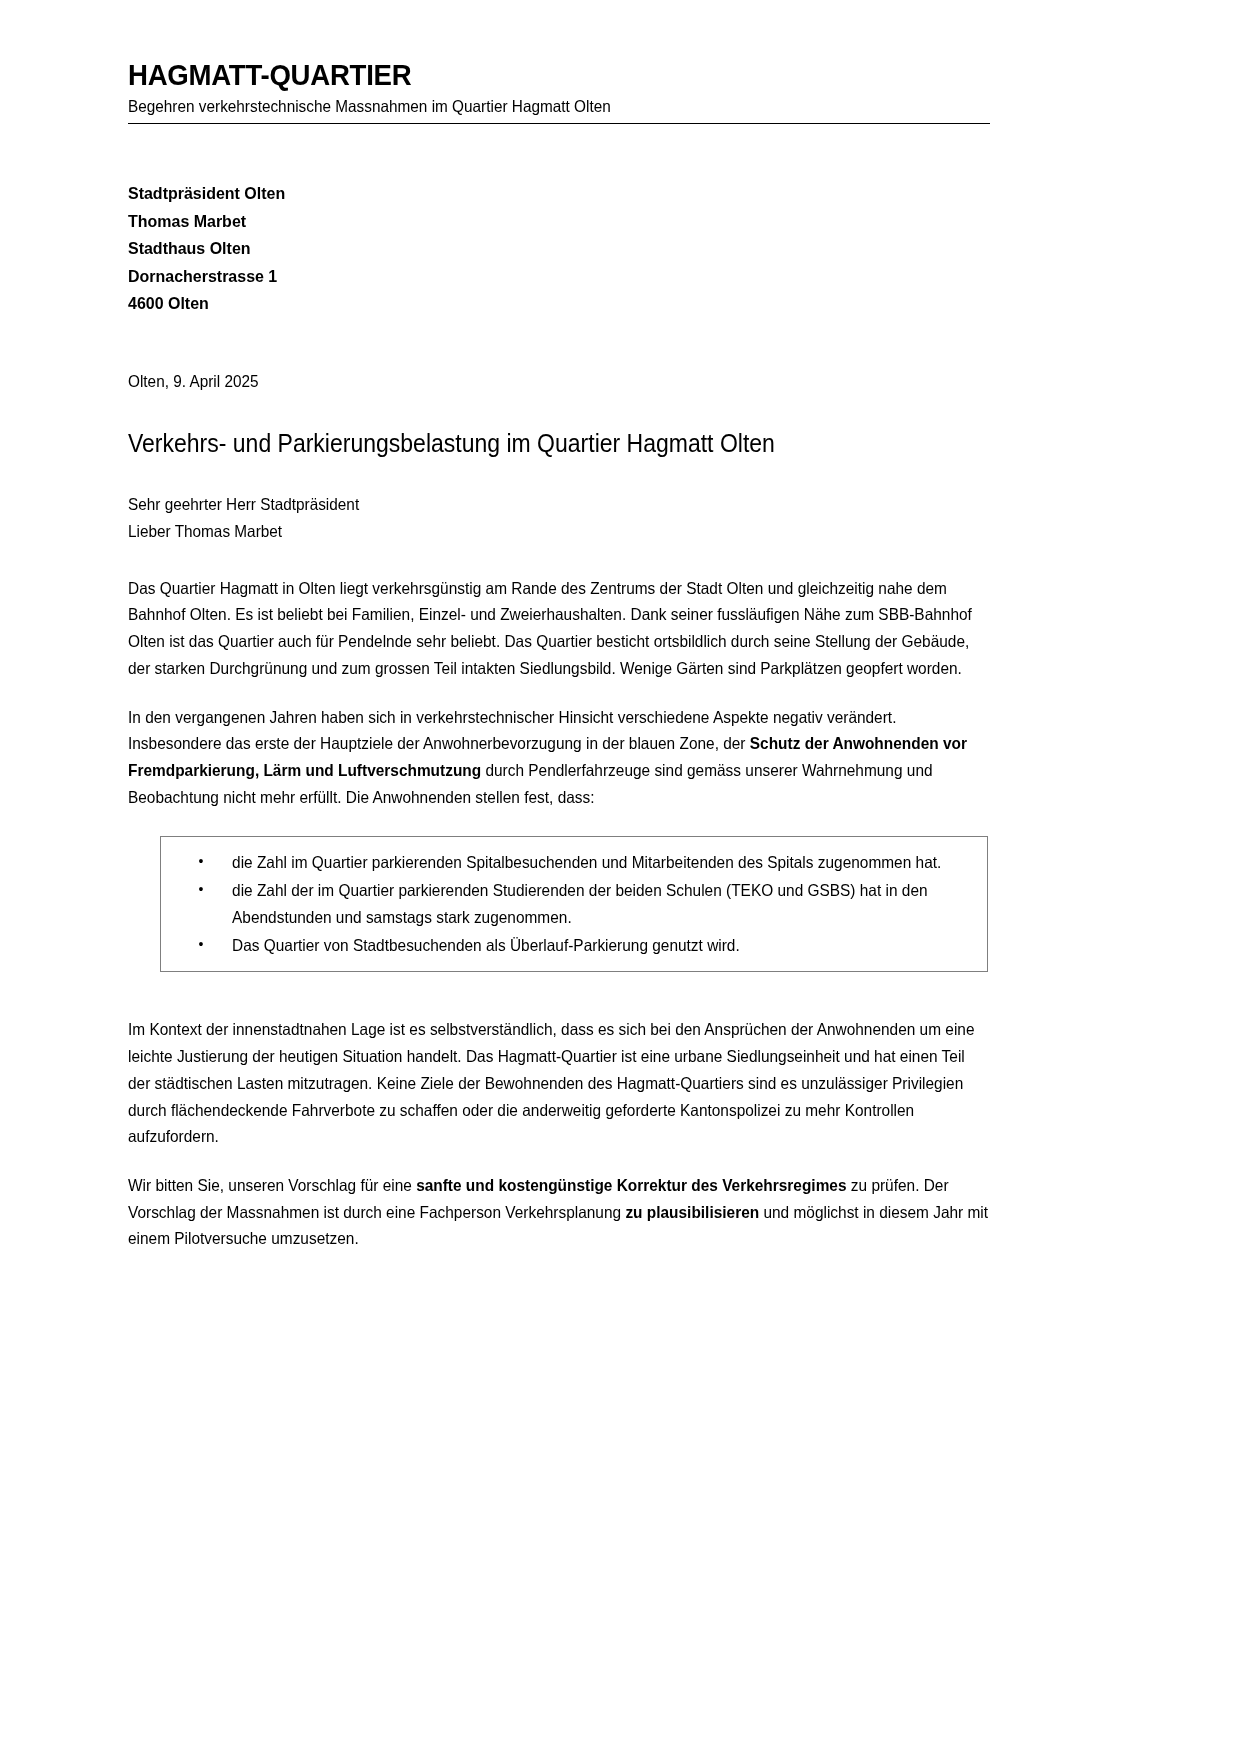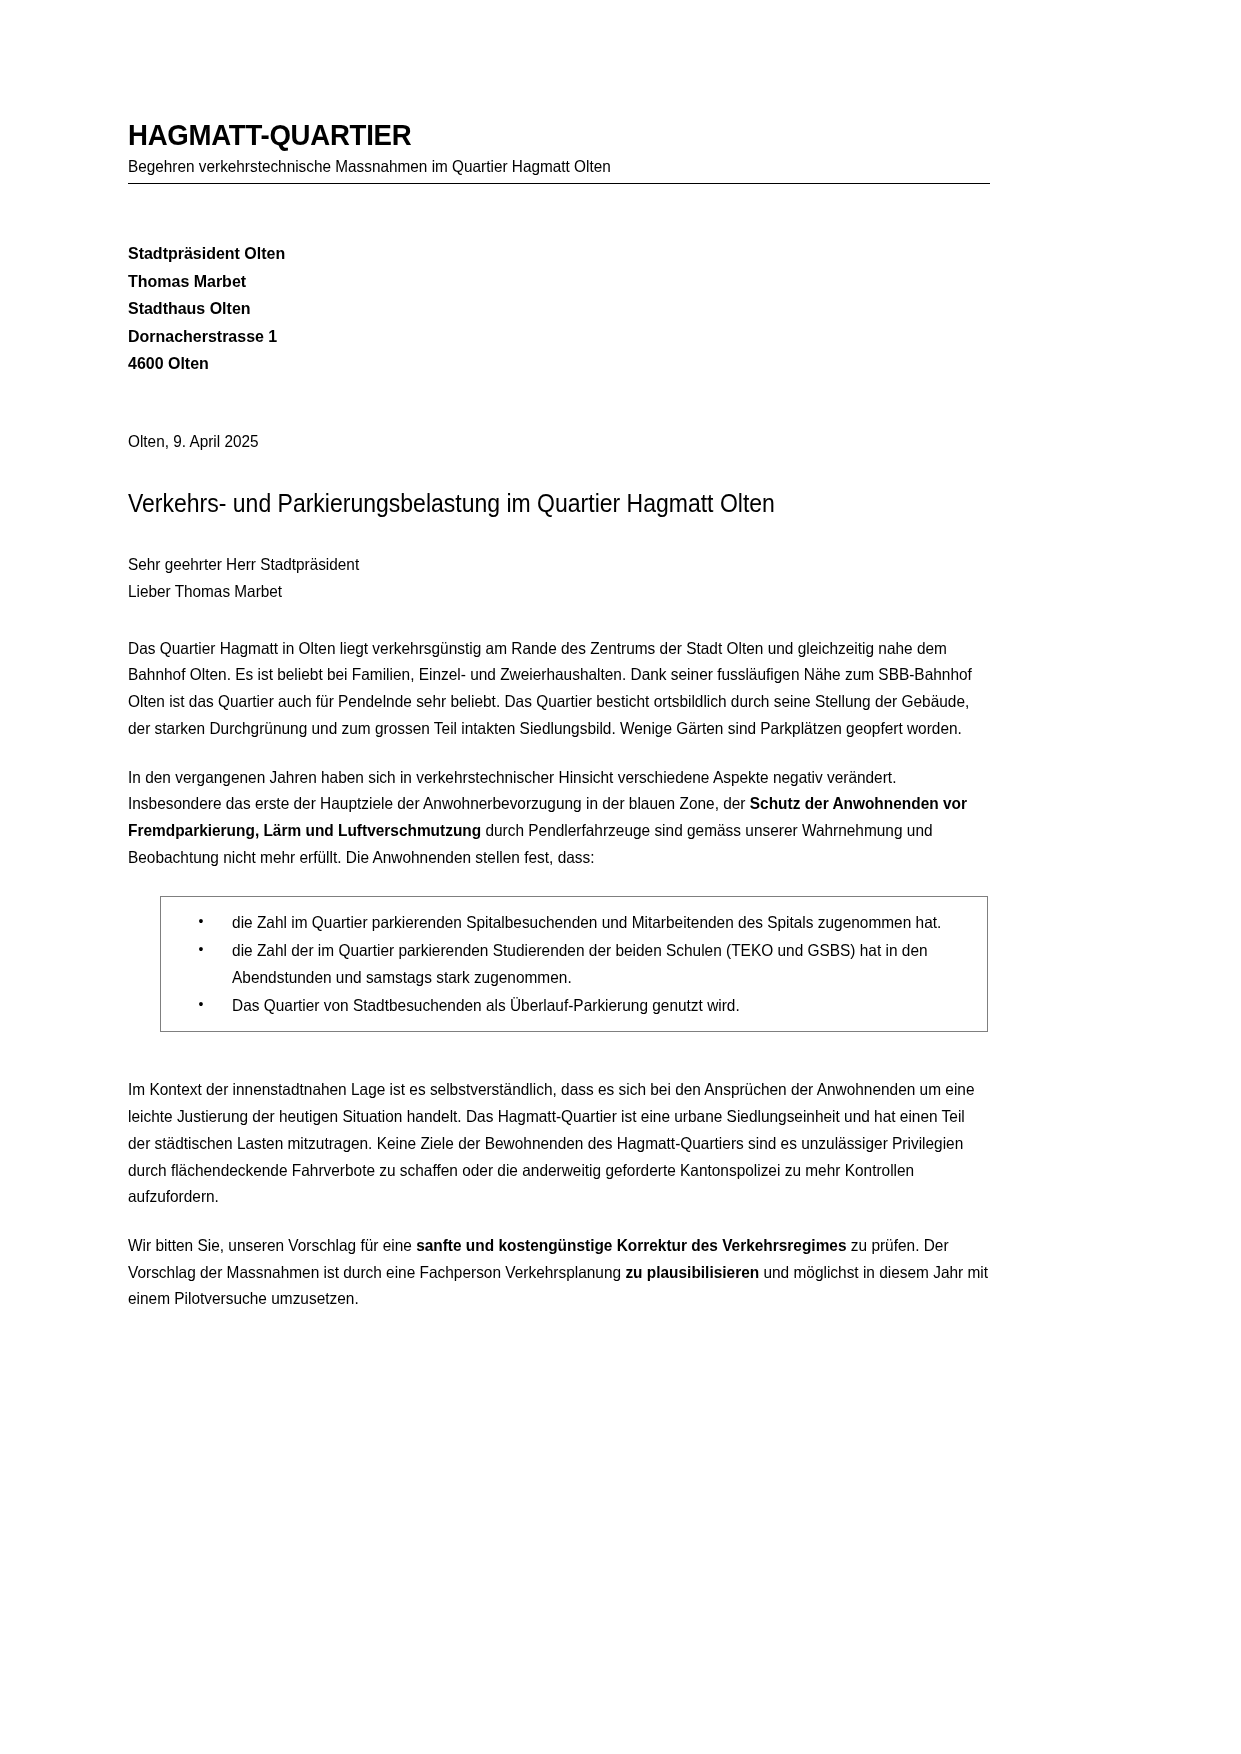--- a/index.html
+++ b/index.html
@@ -20,21 +20,21 @@
   }
   .content {
     position: absolute;
     left: 128px;
     top: 0;
     width: 862px;
   }
 
   
   .doc-header {
-    padding-top: 118px;
+    padding-top: 58px;
   }
   .doc-title {
     font-size: 30px;
     font-weight: bold;
     letter-spacing: -0.3px;
     line-height: 1.12;
     margin: 0 0 4px 0;
     transform: scaleX(0.92);
     transform-origin: left center;
     white-space: nowrap;

